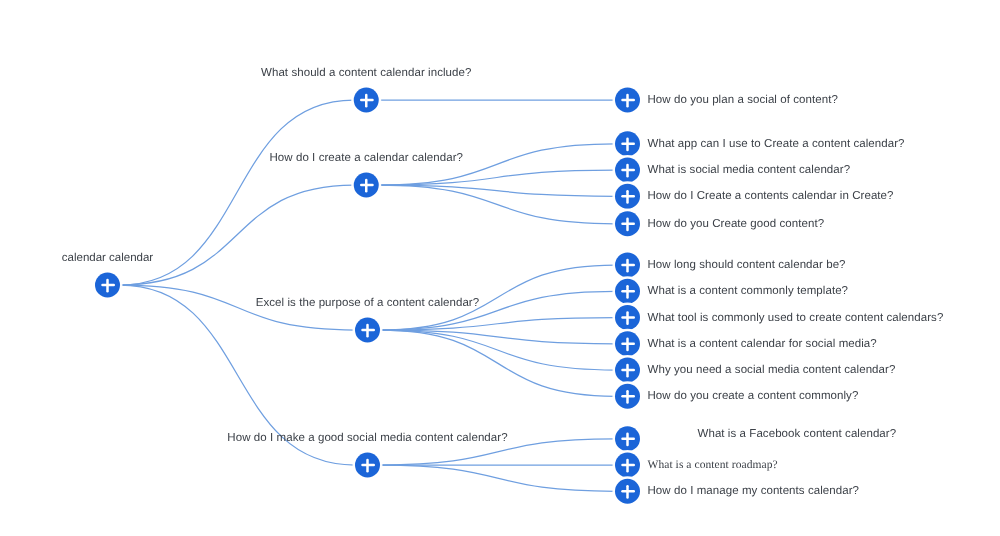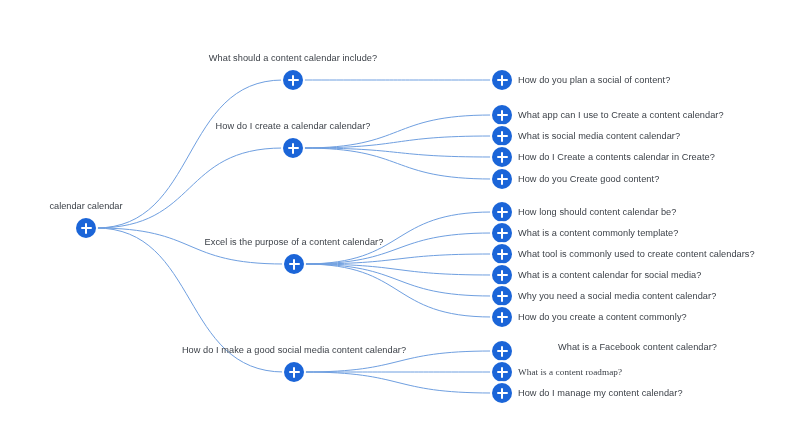--- a/index.html
+++ b/index.html
@@ -122,15 +122,15 @@
       <div class="label right" style="color: rgb(60, 65, 72); left: 518px; top: 296px;">Why you need a social media content calendar?</div>
       <div class="node" title="How do you create a content strategy?" style="left: 502px; top: 317px; background: rgb(27, 101, 216);"></div>
       <div class="label right" style="color: rgb(60, 65, 72); left: 518px; top: 317px;">How do you create a content commonly?</div>
       <div class="node" title="How do I make a good social media content calendar?" style="left: 294px; top: 372px; background: rgb(27, 101, 216);"></div>
       <div class="label above" style="color: rgb(60, 65, 72); left: 294px; top: 345px;">How do I make a good social media content calendar?</div>
       <div class="node" title="What is a Facebook content calendar?" style="left: 502px; top: 351px; background: rgb(27, 101, 216);"></div>
       <div class="label right" style="color: rgb(60, 65, 72); left: 518px; top: 347px; margin-left: 40px;">What is a Facebook content calendar?</div>
       <div class="node" title="What is a content roadmap?" style="left: 502px; top: 372px; background: rgb(27, 101, 216);"></div>
       <div class="label right" style="color: rgb(60, 65, 72); left: 518px; top: 372px; font-family: Liberation Serif, serif;">What is a content roadmap?</div>
       <div class="node" title="How do I manage my content calendar?" style="left: 502px; top: 393px; background: rgb(27, 101, 216);"></div>
-      <div class="label right" style="color: rgb(60, 65, 72); left: 518px; top: 393px;">How do I manage my content calendar?</div>
+      <div class="label right" style="color: rgb(60, 65, 72); left: 518px; top: 393px;">How do I manage my contents calendar?</div>
     </div>
 </div>
 
 </body></html>

